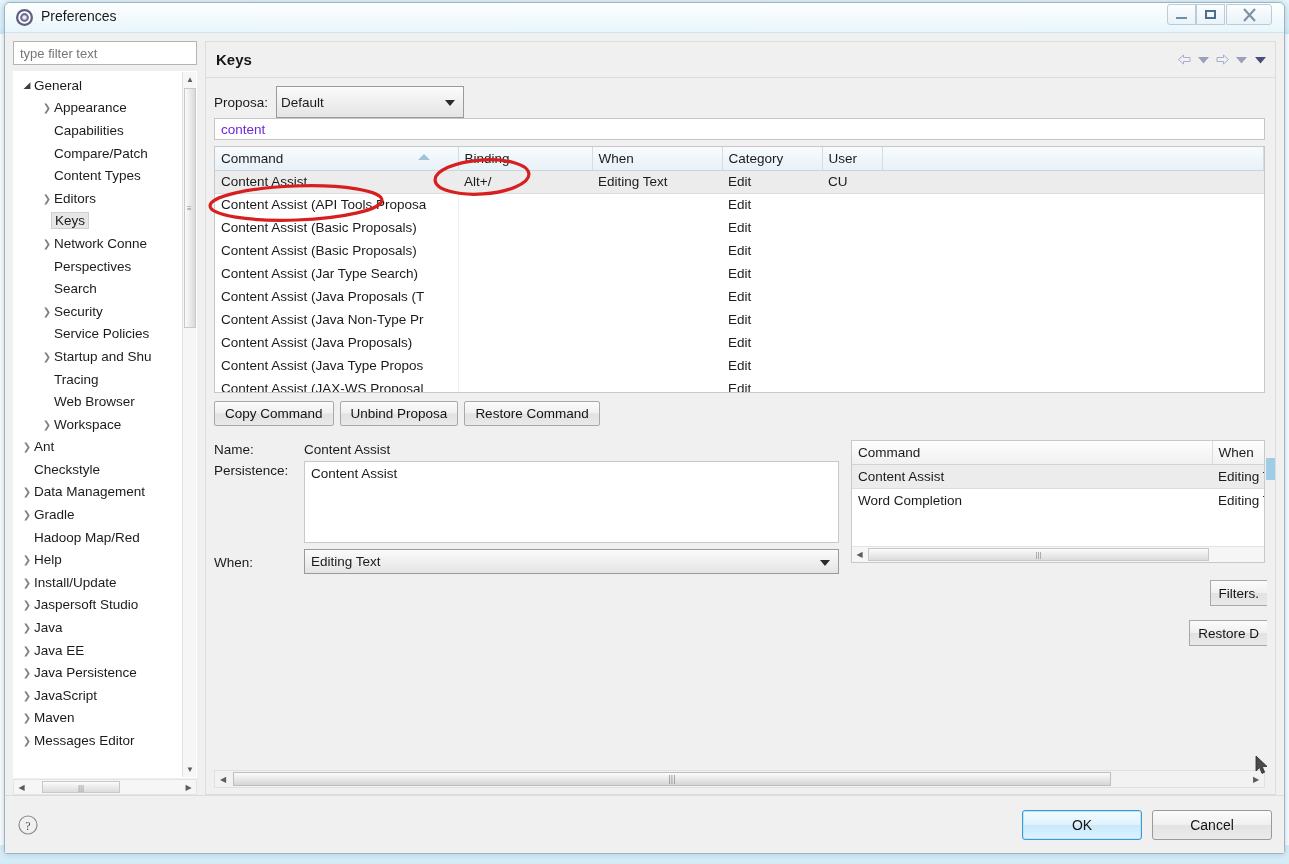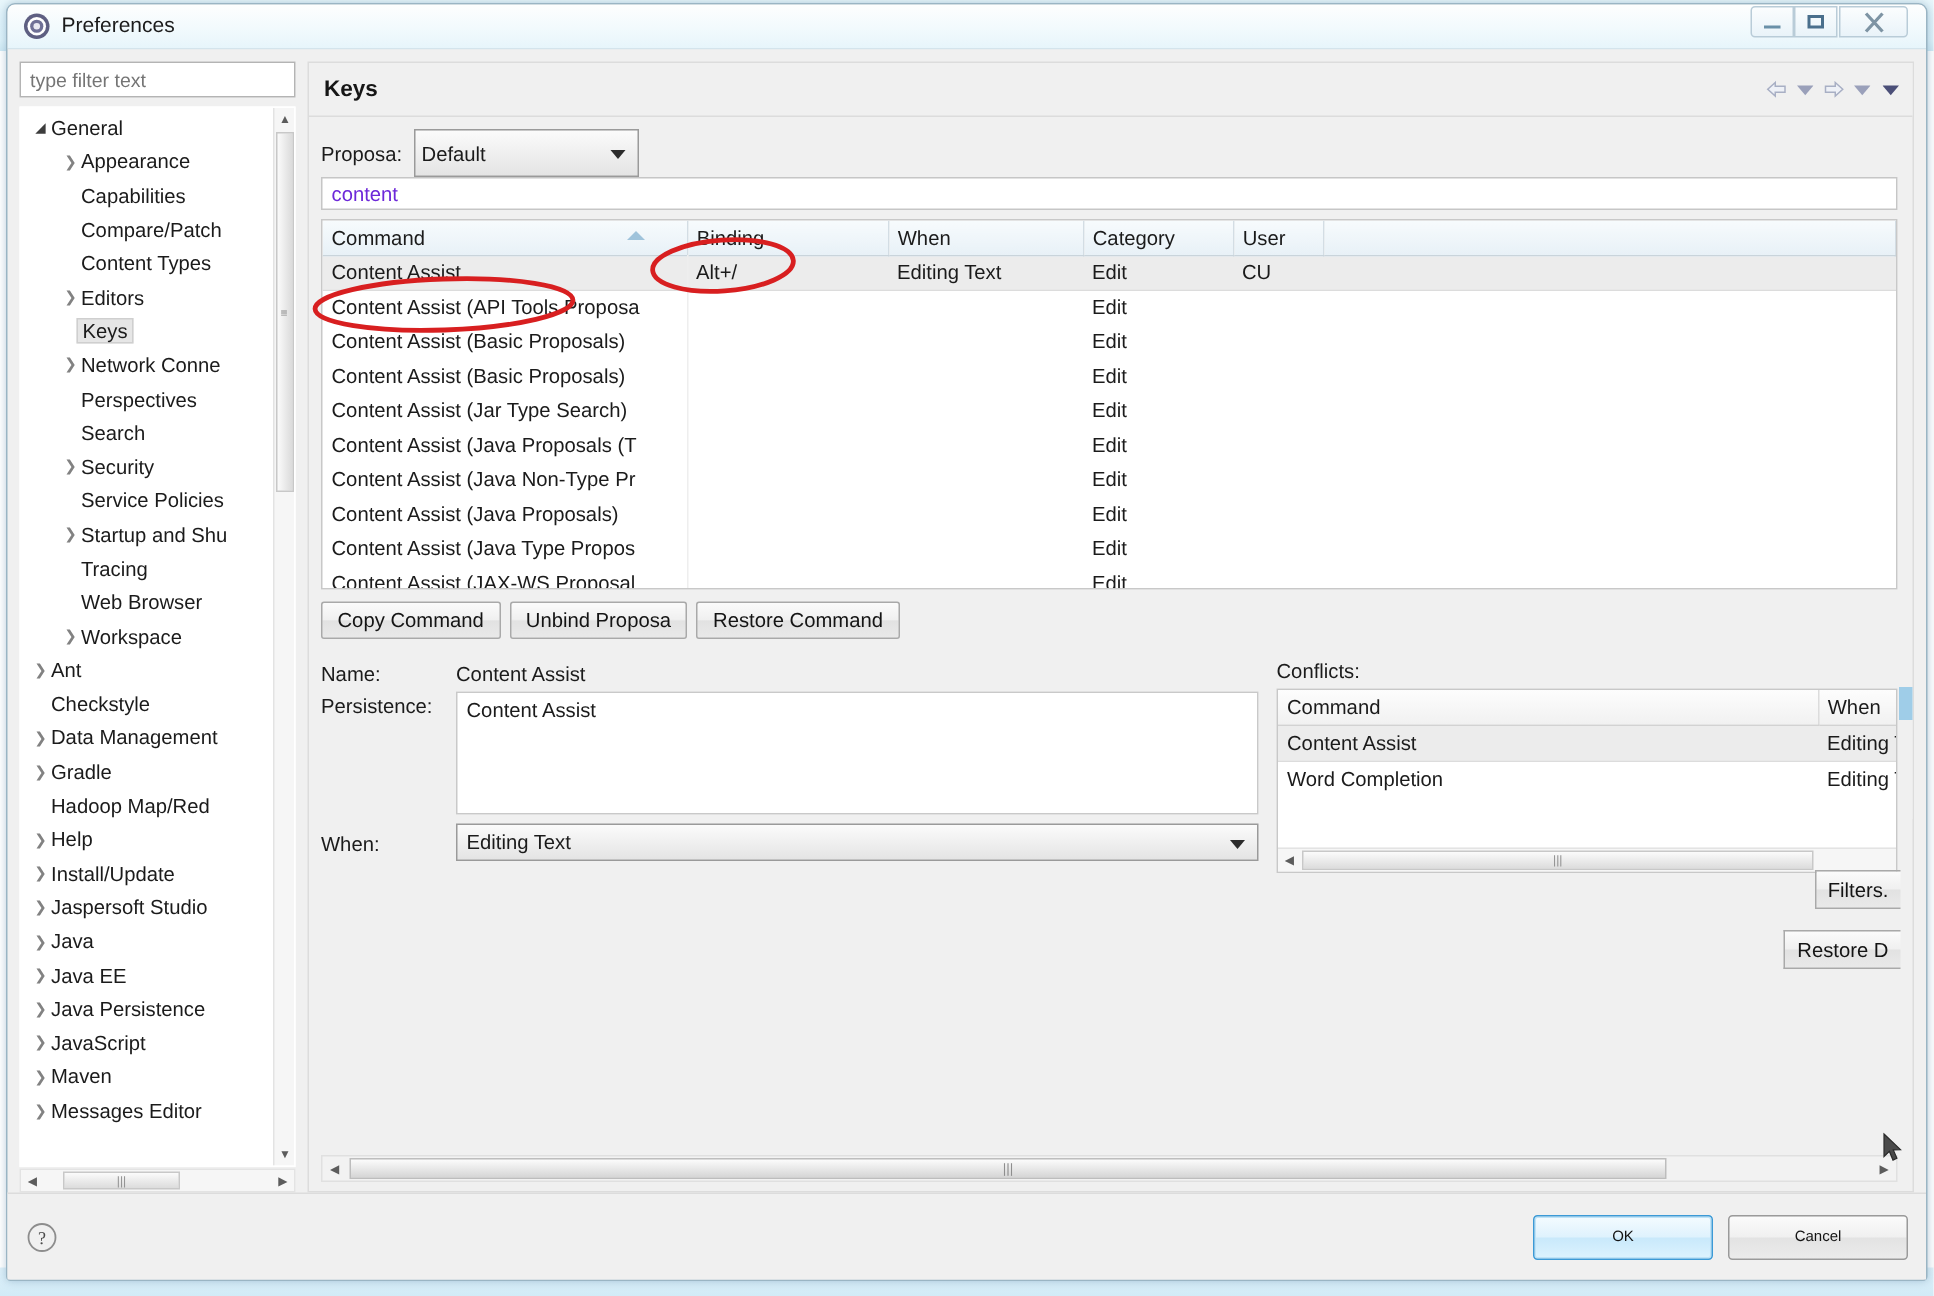--- a/index.html
+++ b/index.html
@@ -153,21 +153,21 @@
   #page-title { font-size: 15px; font-weight: bold; color: #161616; }
   #head-tools { margin-left: auto; display: flex; align-items: center; gap: 2px; }
   .htool {
     width: 17px; height: 20px; display: flex; align-items: center; justify-content: center;
   }
   #page-body { flex: 1 1 auto; padding: 8px 10px 0 8px; min-height: 0; position: relative; display: flex; flex-direction: column; }
 
   .row-scheme { display: flex; align-items: center; gap: 8px; flex: 0 0 auto; }
   .lbl-plain { font-size: 13.5px; color: #1b1b1b; }
   #scheme-select {
-    width: 150px; height: 25px; font-size: 13.5px; font-family: inherit;
+    width: 188px; height: 25px; font-size: 13.5px; font-family: inherit;
     border: 1px solid #9a9a9a; background: linear-gradient(180deg,#fbfbfb,#e4e4e4);
     padding: 15px 4px; color: #1b1b1b; position: relative;
     display: flex; align-items: center;
   }
   #scheme-select .cb-arrow {
     position: absolute; right: 8px; top: 50%; margin-top: -2px;
     border-left: 5px solid transparent; border-right: 5px solid transparent;
     border-top: 6px solid #2b2b2b;
   }
 
@@ -317,21 +317,21 @@
 
   
   #footer {
     flex: 0 0 auto; height: 58px; border-top: 1px solid #dcdcdc;
     display: flex; align-items: center; padding: 0 12px; background: #f0f0f0;
     position: relative;
   }
   #help-icon { width: 22px; height: 22px; }
   #footer-btns { margin-left: auto; display: flex; gap: 10px; }
   .fbtn {
-    width: 120px; height: 30px; font-size: 10px; font-family: inherit; color: #141414;
+    width: 120px; height: 30px; font-size: 14px; font-family: inherit; color: #141414;
     border: 1px solid #9a9a9a; border-radius: 3px;
     background: linear-gradient(180deg,#fbfbfb 0%, #f0f0f0 48%, #e3e3e3 52%, #ebebeb 100%);
     display: flex; align-items: center; justify-content: center; cursor: default;
   }
   #ok-button {
     border: 1px solid #3c9ad6;
     background: linear-gradient(180deg,#f4fbff 0%, #dff2fd 48%, #c9e9fb 52%, #ddf3fe 100%);
     box-shadow: 0 0 0 1px #bfe4f8 inset;
   }
 
@@ -698,21 +698,20 @@
             <div class="drow" id="when-row">
               <span class="dlabel">When:</span>
               <div id="when-select">
                 <span>Editing Text</span>
                 <span class="cb-arrow"></span>
               </div>
             </div>
           </div>
 
           <div id="details-right">
-            <div id="conflicts-label">Conflicts:</div>
             <div id="conflicts-box">
               <table class="ctable">
                 <colgroup>
                     <col class="ccol-cmd">
                     <col class="ccol-when">
                   </colgroup>
                 <thead>
                   <tr>
                     <th>Command</th>
                     <th>When</th>

